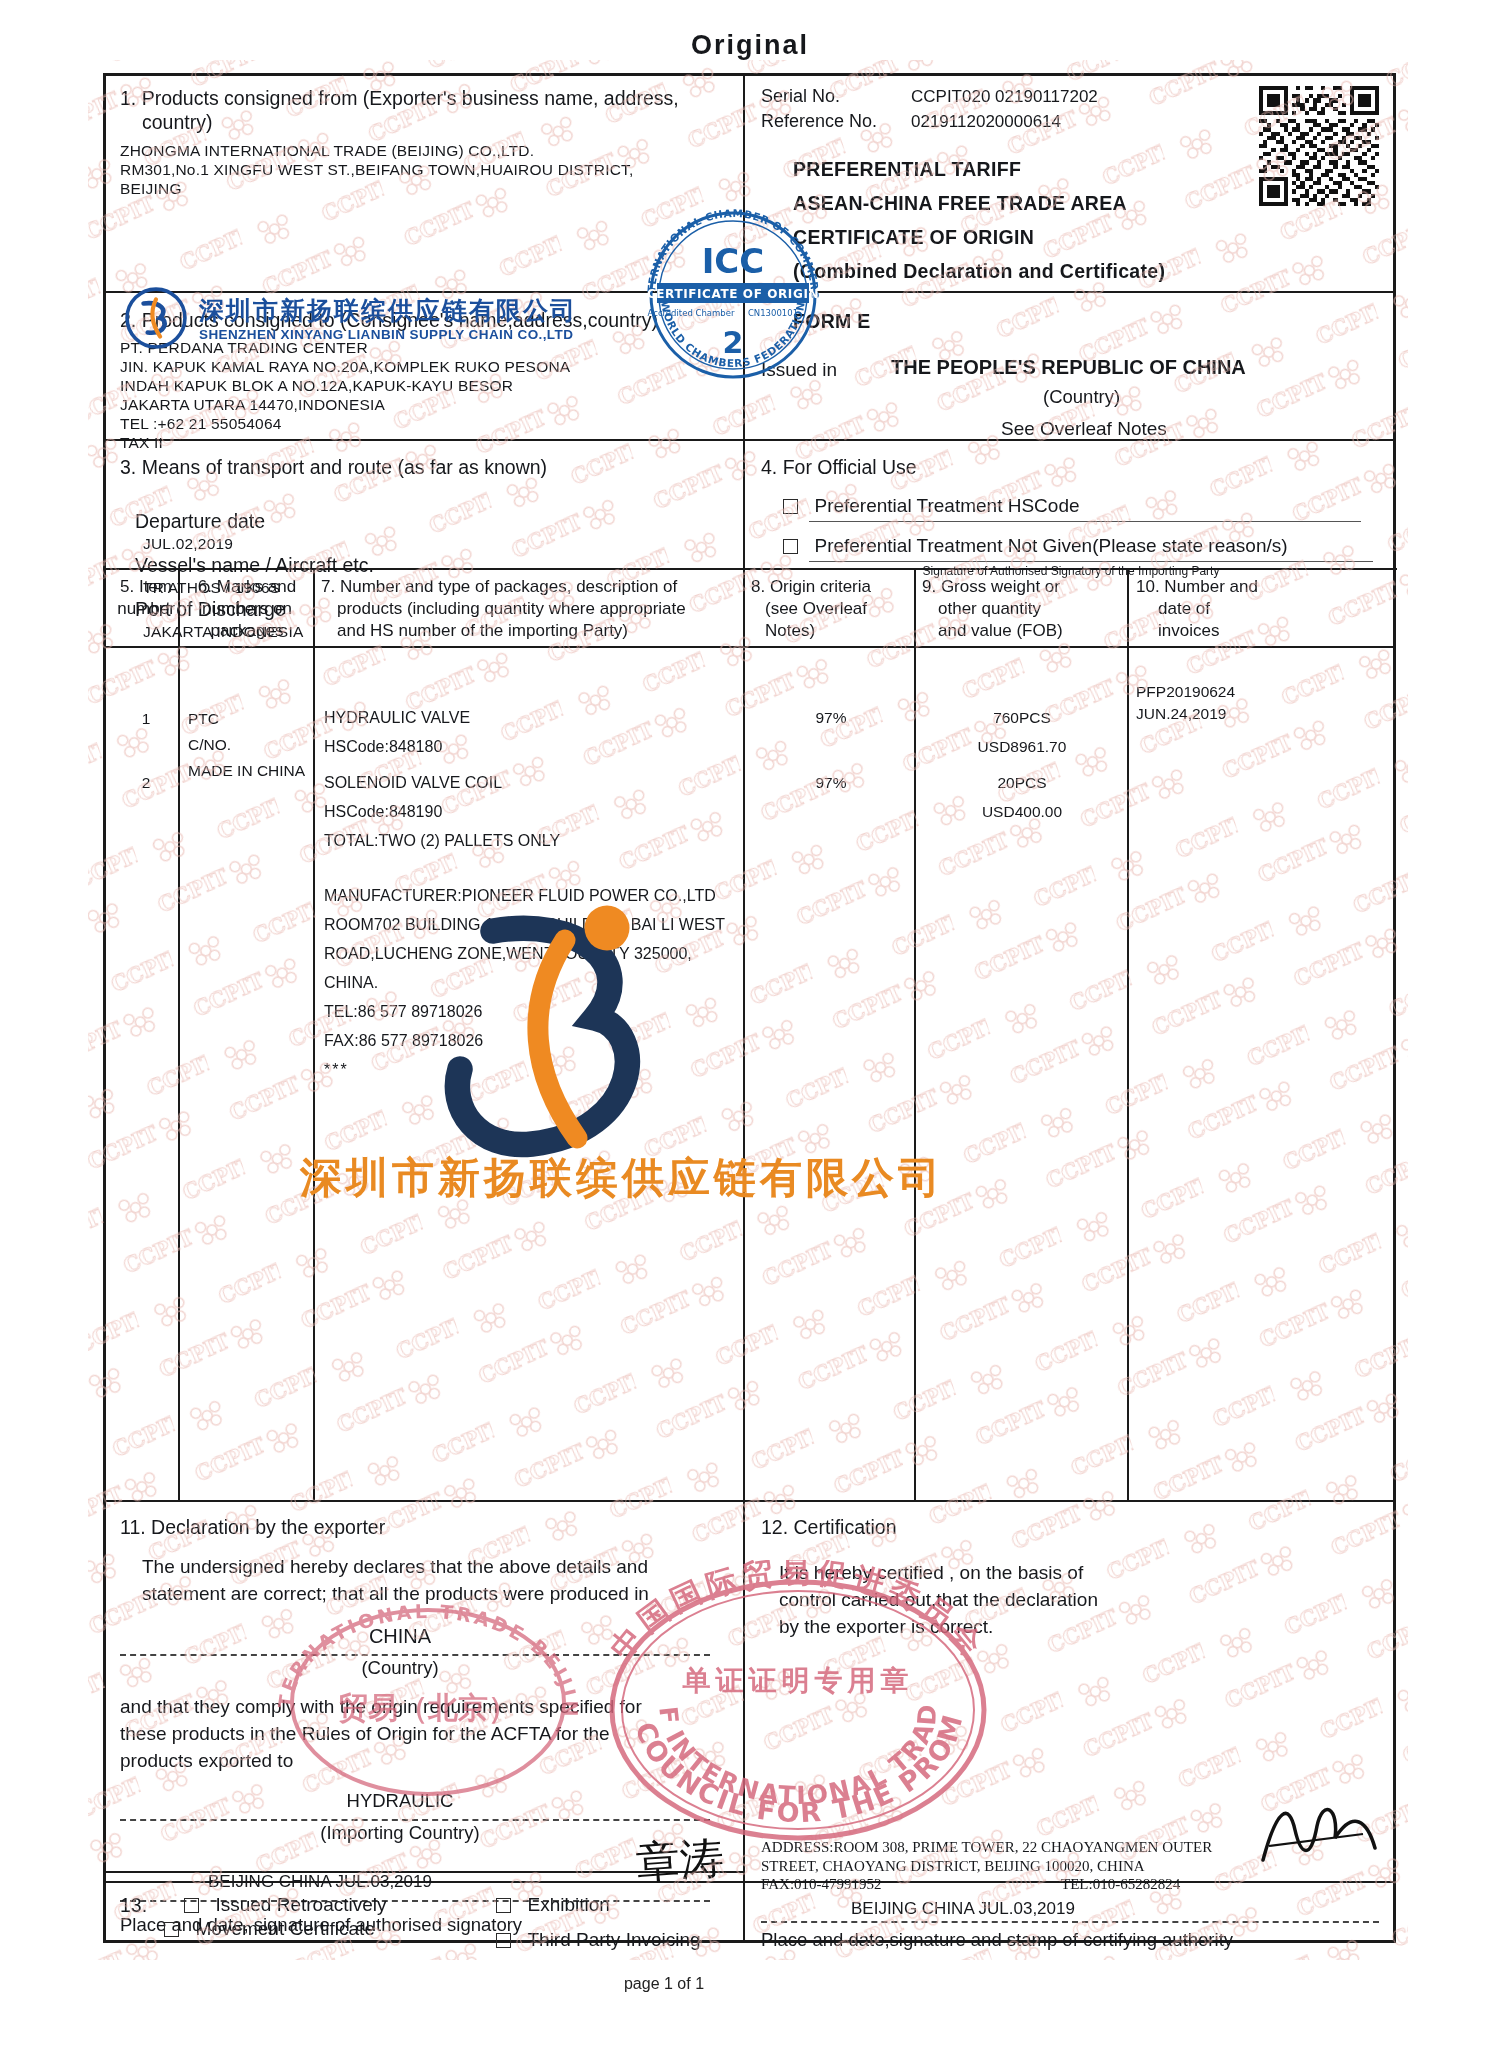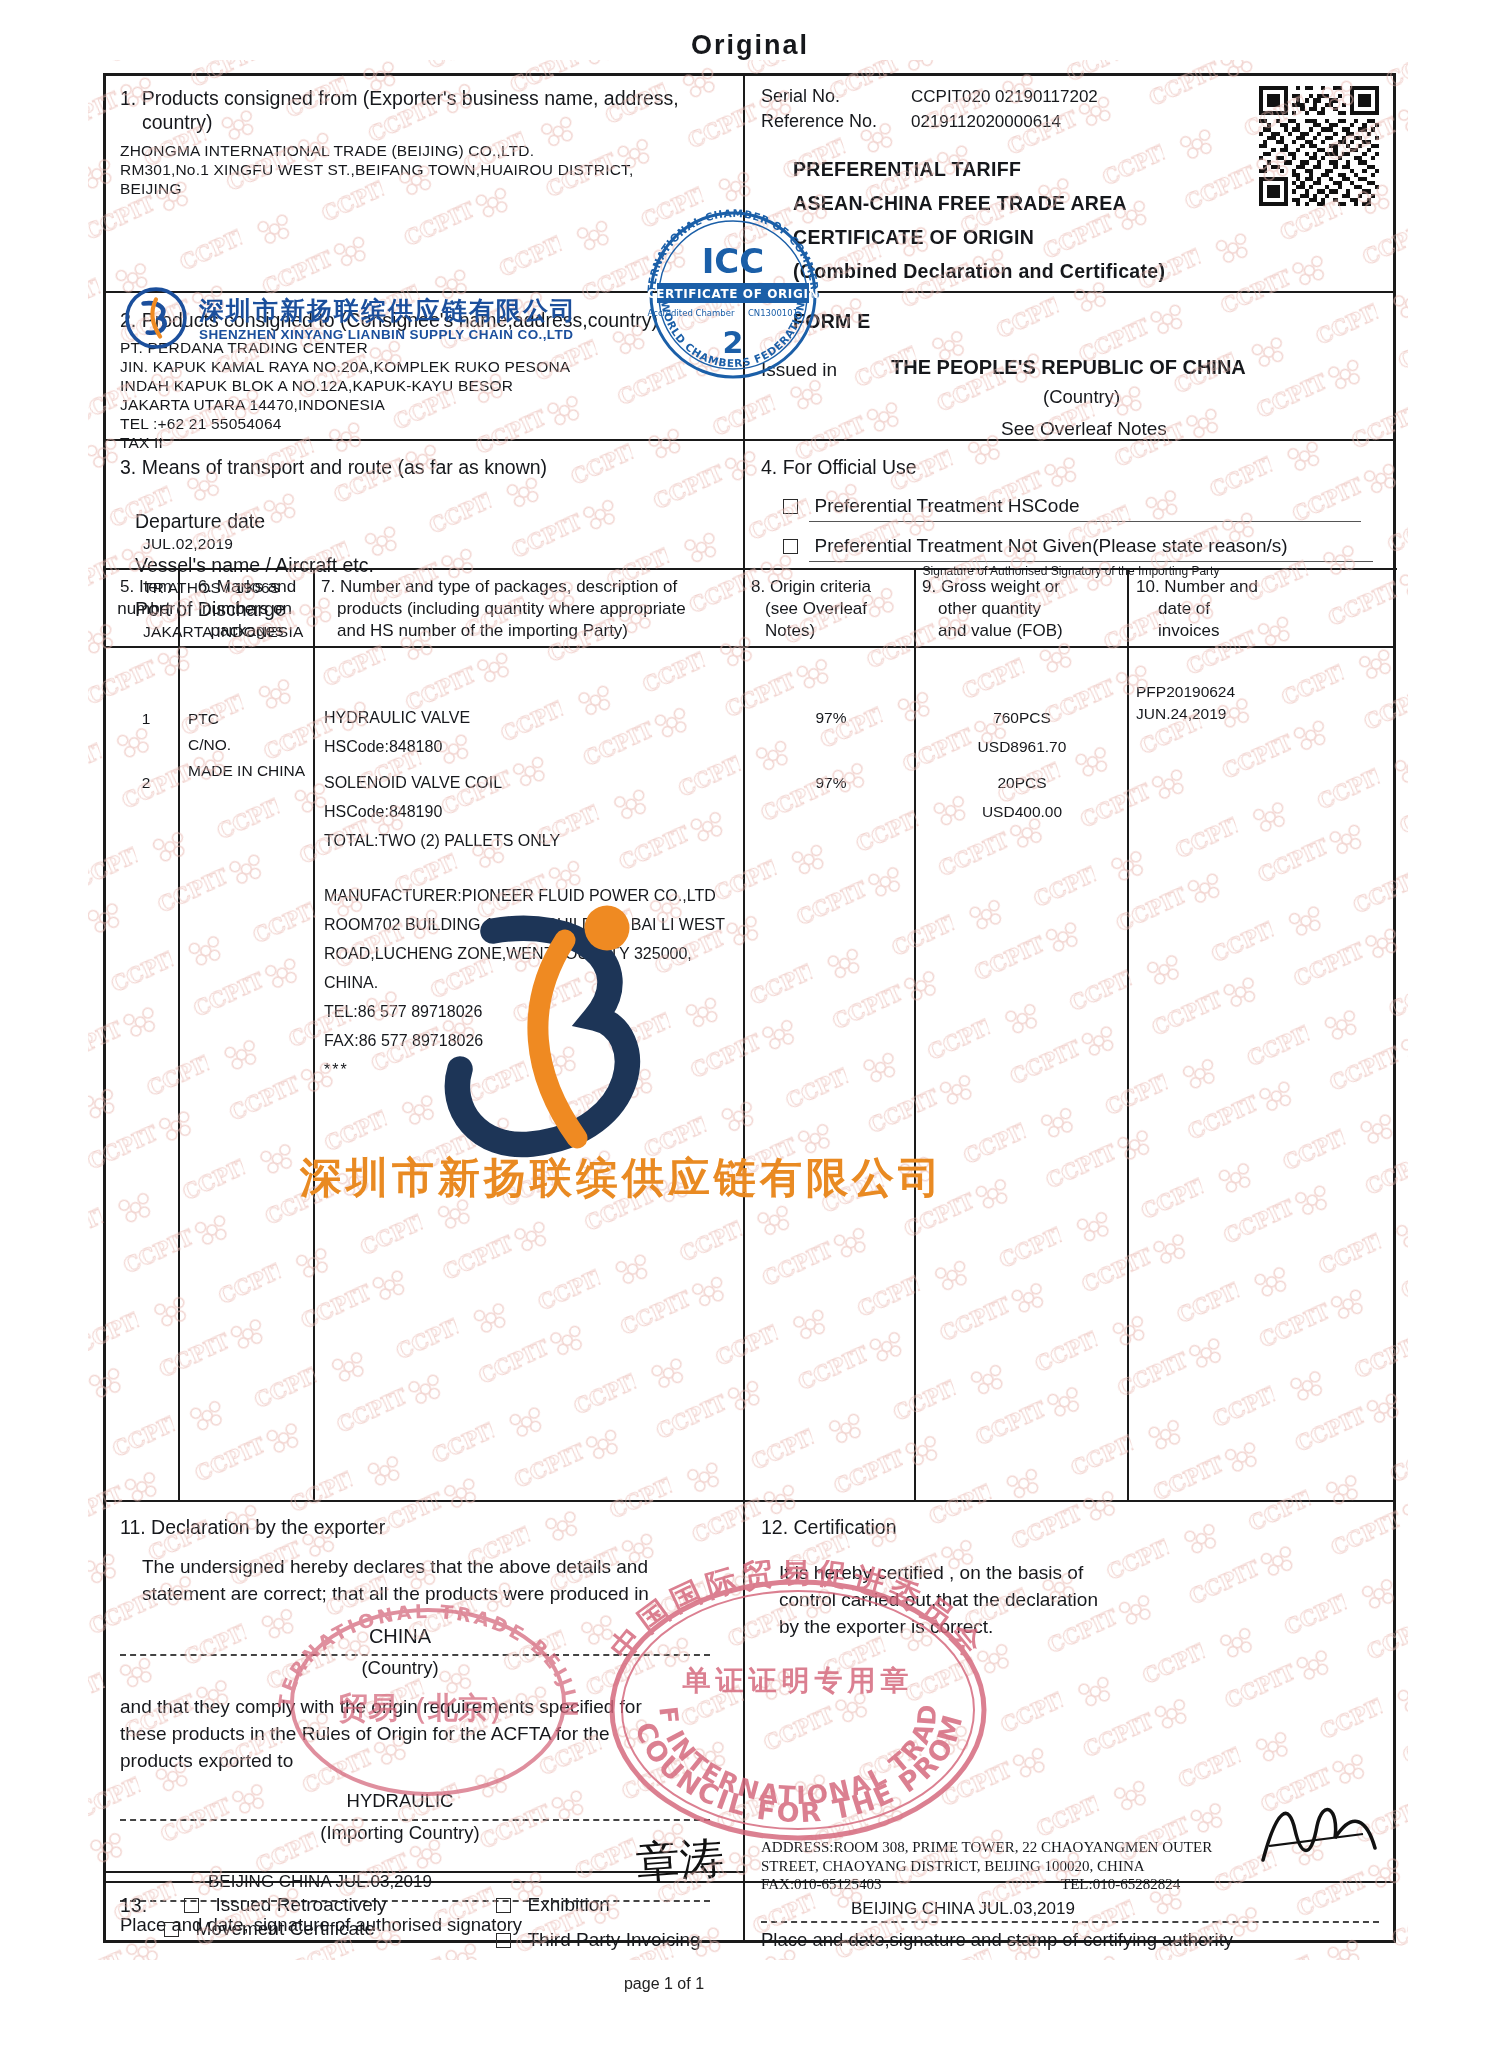--- a/index.html
+++ b/index.html
@@ -530,21 +530,21 @@
     <div class="cell" id="box12">
       <div style="font-size:19.5px;">12. Certification</div>
       <div style="margin-top:20px;padding-left:18px;">
         <div style="font-size:19px;line-height:27px;">It  is  hereby certified , on the basis of</div>
         <div style="font-size:19px;line-height:27px;">control carried out,that the declaration</div>
         <div style="font-size:19px;line-height:27px;">by the exporter is correct.</div>
       </div>
     </div>
     <div style="position:absolute;left:655px;top:1762px;font-size:15px;line-height:19px;z-index:9;font-family:'Liberation Serif', serif;">ADDRESS:ROOM 308, PRIME TOWER, 22 CHAOYANGMEN OUTER</div>
     <div style="position:absolute;left:655px;top:1781px;font-size:15px;line-height:19px;z-index:9;font-family:'Liberation Serif', serif;">STREET, CHAOYANG DISTRICT, BEIJING 100020, CHINA</div>
-    <div style="position:absolute;left:655px;top:1800px;font-size:15px;z-index:9;font-family:'Liberation Serif', serif;">FAX:010-65125403</div>
+    <div style="position:absolute;left:655px;top:1800px;font-size:15px;z-index:9;font-family:'Liberation Serif', serif;">FAX:010-47991952</div>
     <div style="position:absolute;left:955px;top:1800px;font-size:15px;z-index:9;font-family:'Liberation Serif', serif;">TEL:010-65282824</div>
     <div style="position:absolute;left:745px;top:1823px;font-size:17px;z-index:9;">BEIJING  CHINA   JUL.03,2019</div>
     <div style="position:absolute;left:655px;top:1845px;right:14px;border-bottom:2px dashed #444;"></div>
     <div style="position:absolute;left:655px;top:1853px;font-size:18.5px;">Place and date,signature and stamp of certifying authority</div>
 
     <div style="position:absolute;left:14px;top:1818px;font-size:19.5px;">13.</div>
     <div style="position:absolute;left:58px;top:1818px;margin-left:20px;">
       <span class="chk"></span>
       <span style="font-size:19px;">Issued Retroactively</span>
     </div>

